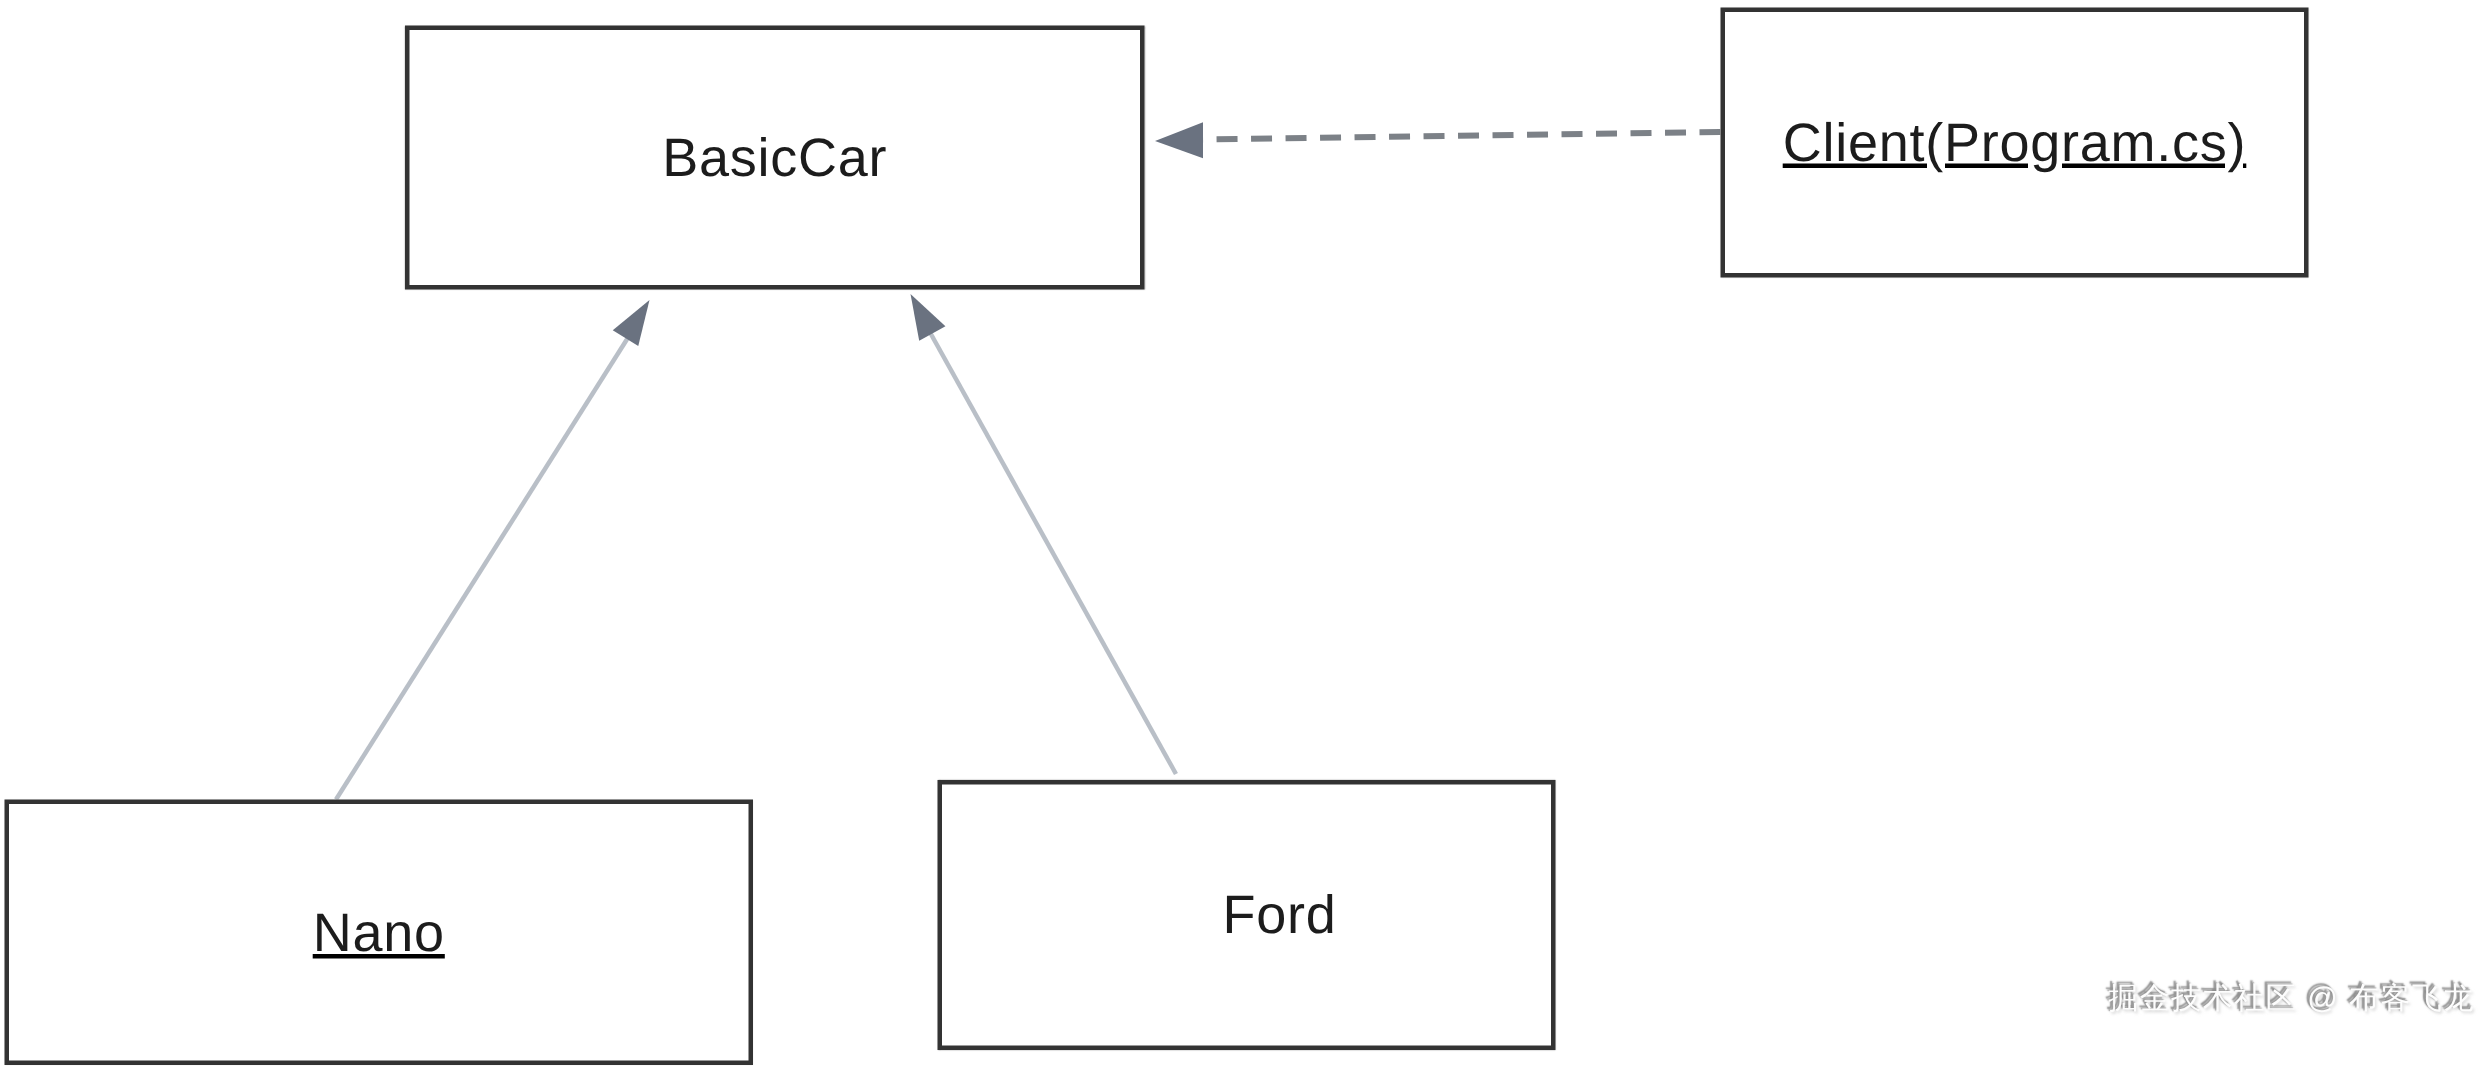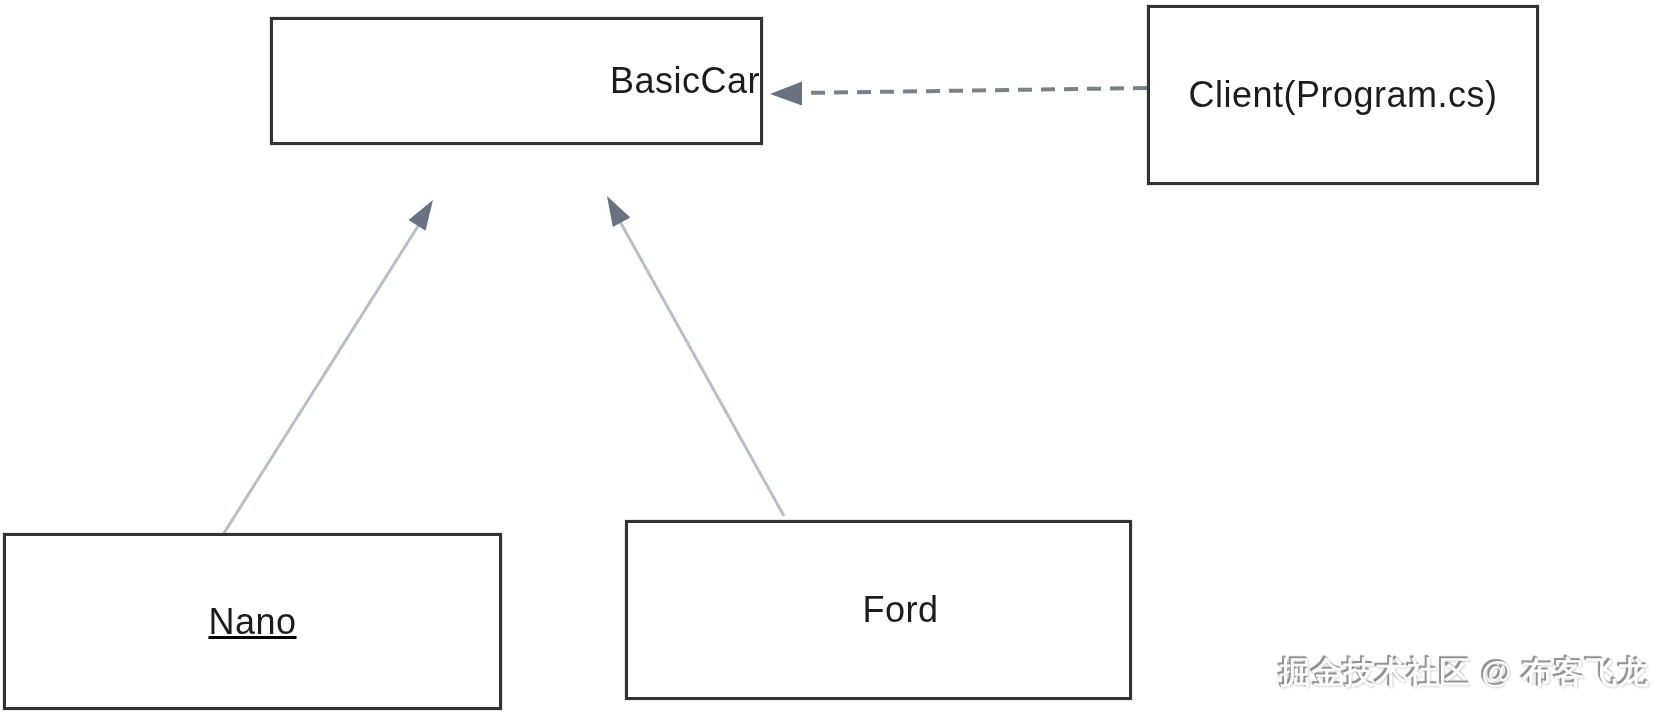--- a/index.html
+++ b/index.html
@@ -47,30 +47,30 @@
     display: flex;
     align-items: center;
     justify-content: center;
   }
   .node-label {
     font-size: 36px;
     color: var(--label-text, #1c1c1c);
     letter-spacing: 0.5px;
     white-space: nowrap;
   }
-  .node-basiccar { left: 270px; top: 17px;  width: 493px; height: 128px; justify-content: flex-end; }
-  .node-client   { left: 1147px; top: 5px;  width: 392px; height: 180px; }
+  .node-basiccar { left: 270px; top: 17px;  width: 493px; height: 176px; }
+  .node-client   { left: 1147px; top: 5px;  width: 392px; height: 180px; text-decoration: underline; }
   .node-nano     { left: 3px;   top: 533px; width: 499px; height: 177px; text-decoration: underline; }
-  .node-ford     { left: 625px; top: 520px; width: 507px; height: 180px; padding-left: 44px; }
+  .node-ford     { left: 625px; top: 520px; width: 412px; height: 180px; padding-left: 44px; }
   .watermark {
     position: absolute;
     right: 3px;
     top: 652px;
-    font-size: 31px;
-    font-weight: bold;
+    font-size: 20px;
+    font-weight: normal;
     letter-spacing: 1px;
     white-space: nowrap;
     color: var(--wm-fill, #fdfdfd);
     text-shadow: -2px -2px 1px var(--wm-shadow, #8f8f8f),
                  -1px -1px 1px rgba(130,130,130,0.85),
                   1px  1px 2px rgba(190,190,190,0.6);
     margin-left: 16px;
   }
 </style>
 </head>

